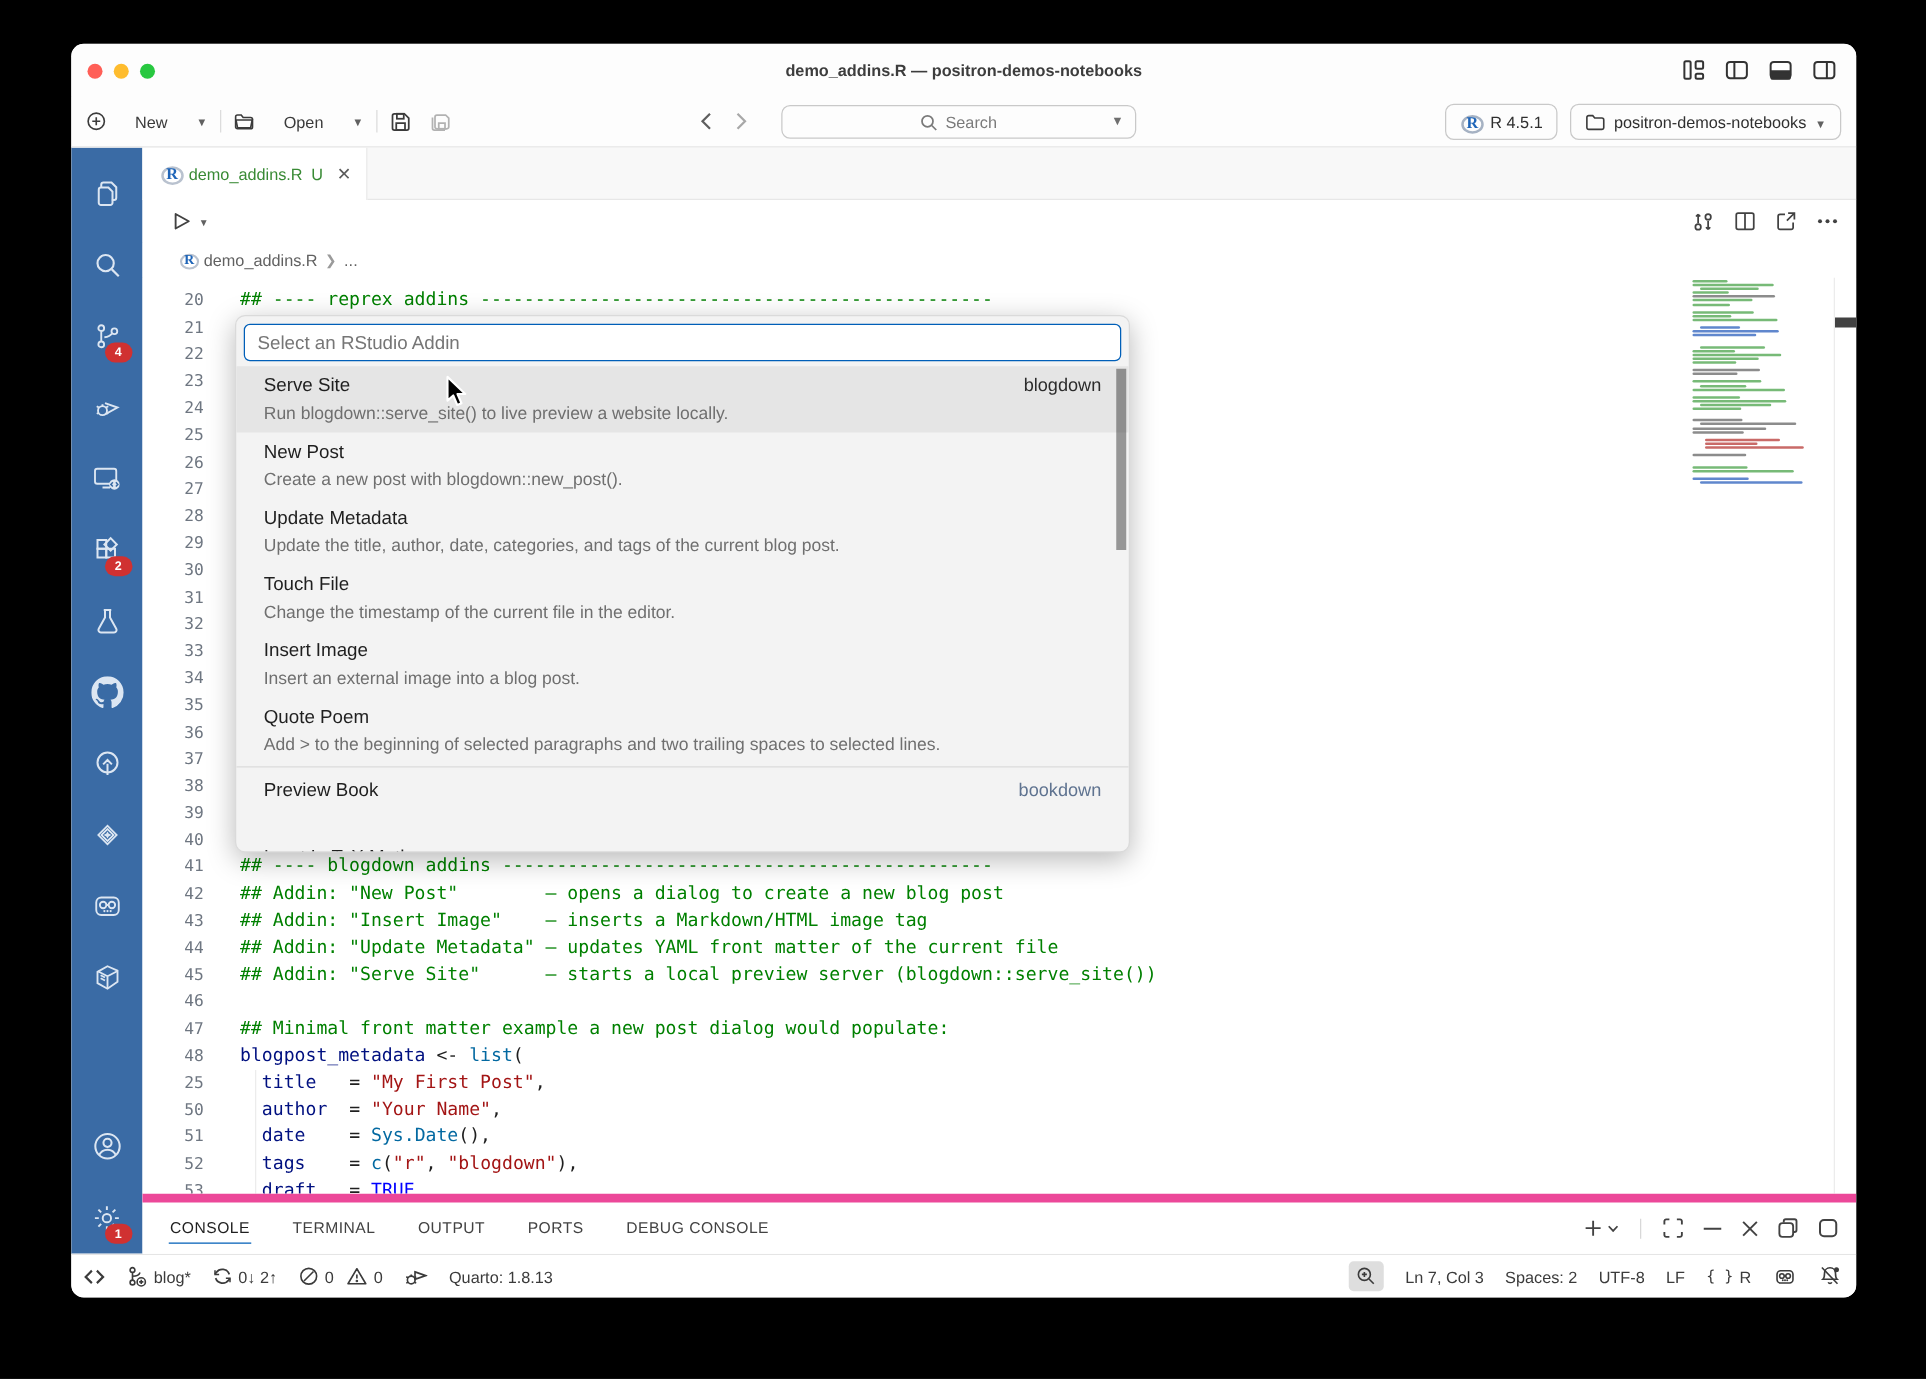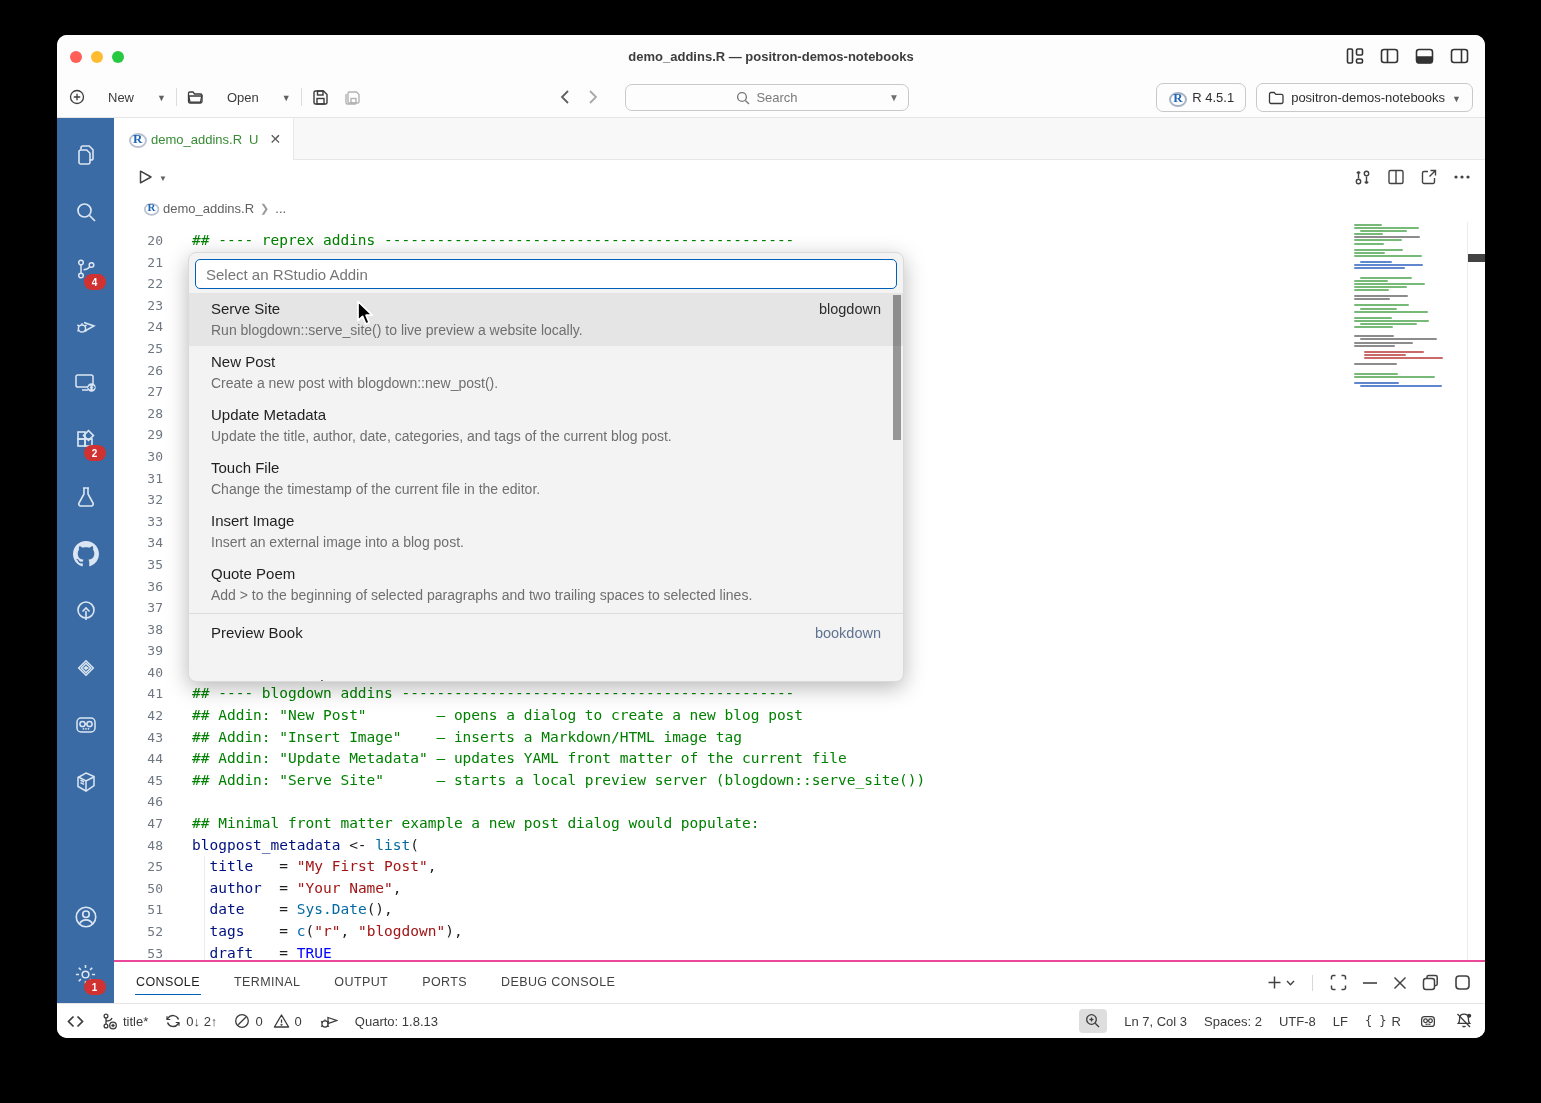--- a/index.html
+++ b/index.html
@@ -71,21 +71,21 @@
   .qp-item{height:53px;padding:5px 22px 0 22px;box-sizing:border-box;}
   .qp-item.selected{background:#e5e5e5;}
   .qp-row1{display:flex;justify-content:space-between;align-items:baseline;font-size:15px;color:#1f1f1f;line-height:22px;}
   .qp-right{font-size:14.5px;color:#2c2c2c;}
   .qp-right.muted{color:#5f7390;margin-left:16px;}
   .qp-desc{font-size:14px;color:#6f6f6f;line-height:21px;}
   .qp-sep{height:1px;background:#dcdcdc;margin:2px 0 3px 0;}
   .qp-scroll{position:absolute;right:2px;top:42px;width:8px;height:145px;background:rgba(0,0,0,.38);}
   .cursor{position:absolute;left:242px;top:78px;z-index:30;}
   
-  .panelbar{height:41px;flex:0 0 auto;border-top:2px solid #ec4899;background:#fff;display:flex;align-items:center;position:relative;}
+  .panelbar{height:41px;flex:0 0 auto;border-top:7px solid #ec4899;background:#fff;display:flex;align-items:center;position:relative;}
   .panel-tabs{display:flex;gap:32px;margin-left:21px;font-size:12.5px;letter-spacing:.4px;color:#424242;}
   .panel-tab{padding:4px 1px 5px 1px;}
   .panel-tab.active{color:#1f1f1f;border-bottom:1.5px solid #005fb8;}
   .panel-actions{position:absolute;right:14px;display:flex;align-items:center;gap:15px;}
   .pa-sep{width:1px;height:16px;background:#d8d8d8;margin:0 2px;}
   
   .statusbar{height:34px;flex:0 0 auto;border-top:1px solid #e5e5e5;background:#fff;display:flex;align-items:center;
     justify-content:space-between;font-size:13px;color:#3b3b3b;padding:0 12px 0 10px;}
   .sb-left,.sb-right{display:flex;align-items:center;gap:17px;}
   .sb-item{display:flex;align-items:center;gap:5px;}
@@ -597,21 +597,21 @@
           </svg>
       </span>
       <span class="sb-item">
         <svg width="17" height="18" viewBox="0 0 17 18" fill="none" stroke="#3b3b3b" stroke-width="1.3">
             <circle cx="5" cy="4" r="1.9"></circle>
             <circle cx="5" cy="14" r="1.9"></circle>
             <path d="M5 6v6M5 9c4 0 5.5-1.5 6-3"></path>
             <circle cx="12" cy="13.5" r="3.3"></circle>
             <path d="M12 11.8v3.4M10.3 13.5h3.4"></path>
           </svg>
-        <span>title*</span>
+        <span>blog*</span>
       </span>
       <span class="sb-item">
         <svg width="16" height="16" viewBox="0 0 16 16" fill="none" stroke="#3b3b3b" stroke-width="1.4">
             <path d="M13.5 6.5A6 6 0 0 0 3 5l-1 1.3"></path>
             <path d="M2 3.2V6.5h3.3" stroke-width="1.2"></path>
             <path d="M2.5 9.5A6 6 0 0 0 13 11l1-1.3"></path>
             <path d="M14 12.8V9.5h-3.3" stroke-width="1.2"></path>
           </svg>
         <span>0↓ 2↑</span>
       </span>

